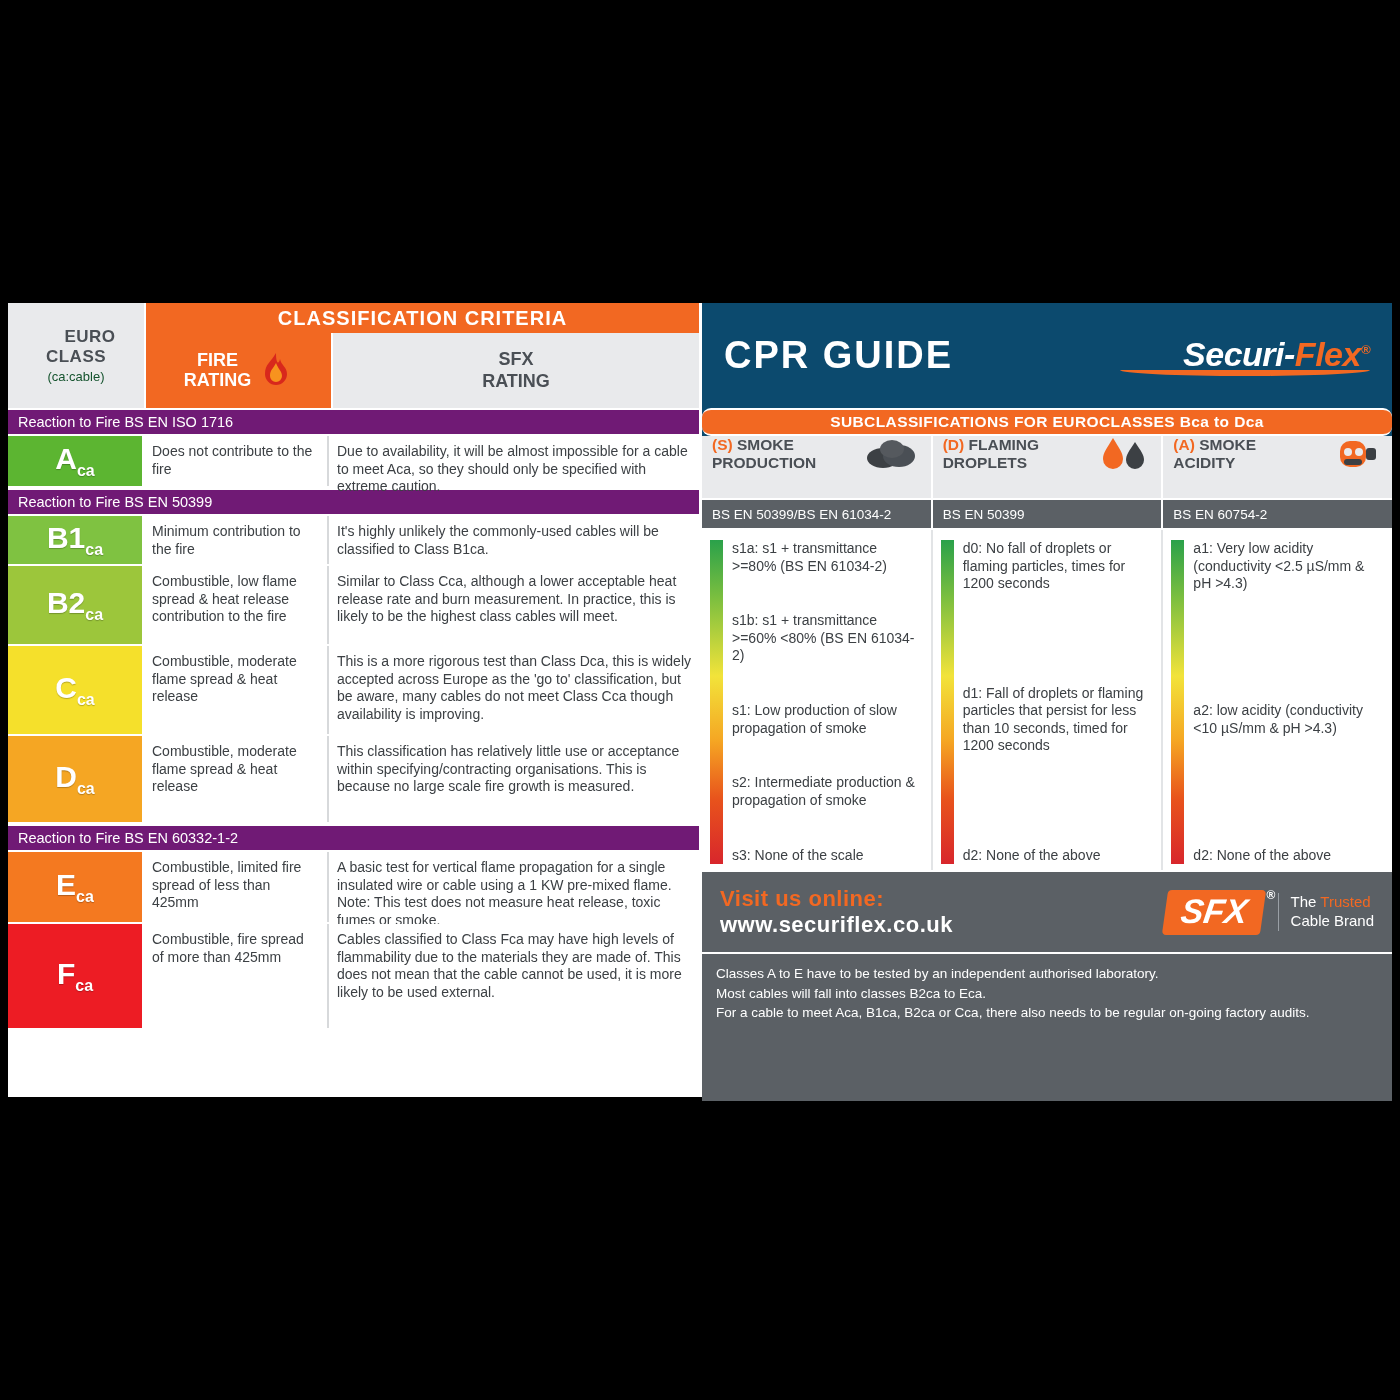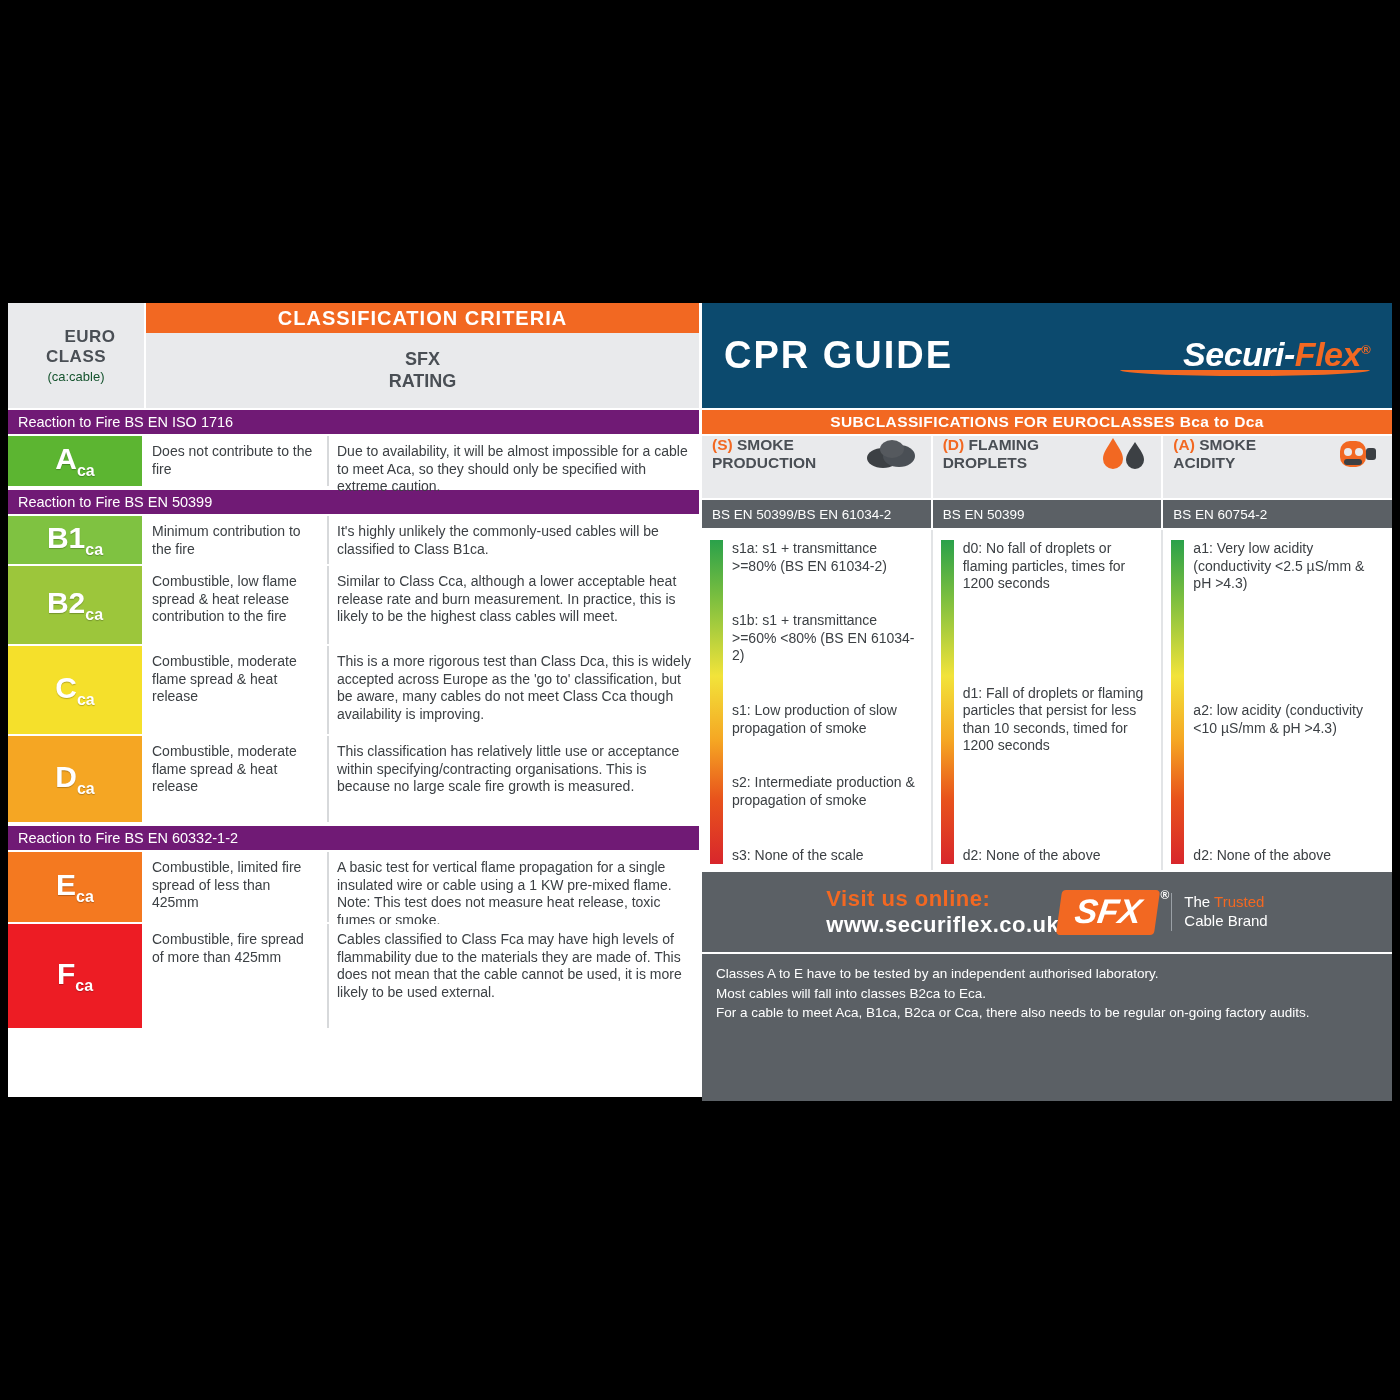--- a/index.html
+++ b/index.html
@@ -34,37 +34,37 @@
   .cdesc{width:185px;background:#fff;color:#3c4044;font-size:14px;line-height:1.25;padding:7px 8px;box-sizing:border-box;border-right:2px solid #d7d9db;}
   .ccom{flex:1;background:#fff;color:#3c4044;font-size:14px;line-height:1.25;padding:7px 8px;box-sizing:border-box;}
 
   
   .rhead{height:105px;display:flex;align-items:center;justify-content:space-between;padding:0 22px;box-sizing:border-box;}
   .cprguide{color:#fff;font-weight:bold;font-size:38px;letter-spacing:2px;}
   .logo{display:flex;flex-direction:column;align-items:flex-end;}
   .logo .brand{font-size:34px;font-weight:bold;font-style:italic;color:#fff;letter-spacing:-.5px;}
   .logo .brand .flex{color:#f26822;}
   .logo .swoosh{width:250px;height:6px;margin-top:-4px;background:linear-gradient(90deg,#f26822,#f26822);border-radius:0 0 50% 50%/0 0 100% 100%;}
-  .subbar{height:28px;background:#f26822;color:#fff;font-weight:bold;font-size:15.5px;display:flex;align-items:center;justify-content:center;letter-spacing:.4px;border-top:2px solid #fff;border-bottom:2px solid #fff;box-sizing:border-box;}
+  .subbar{height:28px;background:#f26822;color:#fff;font-weight:bold;font-size:15.5px;display:flex;align-items:center;justify-content:center;letter-spacing:.4px;border-top:2px solid #fff;border-bottom:2px solid #fff;box-sizing:border-box;border-radius:9px;}
   .subcols{display:flex;height:62px;}
   .subcol{flex:1;background:#e9eaec;display:flex;align-items:flex-start;justify-content:space-between;padding:0 10px;box-sizing:border-box;border-right:2px solid #fff;}
   .subcol:last-child{border-right:none;}
   .subcol .t{font-weight:bold;font-size:15.5px;color:#4a4f55;line-height:1.15;}
   .subcol .t .code{color:#f26822;}
   .stdrow{display:flex;height:28px;border-top:2px solid #fff;border-bottom:2px solid #fff;}
   .stdcell{flex:1;background:#5b6065;color:#fff;font-size:13.5px;display:flex;align-items:center;padding-left:10px;box-sizing:border-box;border-right:2px solid #fff;}
   .stdcell:last-child{border-right:none;}
   .bodycols{display:flex;height:340px;}
   .bodycol{flex:1;background:#fff;display:flex;padding:10px 8px 6px 8px;box-sizing:border-box;border-right:2px solid #e2e4e6;}
   .bodycol:last-child{border-right:none;}
   .gradbar{width:13px;min-width:13px;margin-right:9px;background:linear-gradient(180deg,#2aa14a 0%,#7cbf3f 18%,#f2e33a 42%,#f5a623 62%,#e8531c 80%,#d8262c 100%);}
   .items{flex:1;display:flex;flex-direction:column;justify-content:space-between;font-size:14px;color:#3c4044;line-height:1.25;}
   .items div{padding-right:2px;}
 
-  .visitbar{height:82px;background:#5b6065;display:flex;align-items:center;justify-content:center;padding:0 18px;box-sizing:border-box;border-top:2px solid #fff;}
+  .visitbar{height:82px;background:#5b6065;display:flex;align-items:center;justify-content:space-between;padding:0 18px;box-sizing:border-box;border-top:2px solid #fff;}
   .visit .l1{color:#f26822;font-weight:bold;font-size:22px;letter-spacing:.5px;}
   .visit .l2{color:#fff;font-weight:bold;font-size:22px;letter-spacing:.5px;}
   .sfxlogo{display:flex;align-items:center;gap:14px;}
   .sfxmark{position:relative;background:#f26822;color:#fff;font-weight:bold;font-style:italic;font-size:34px;padding:2px 16px 4px 16px;border-radius:4px;transform:skewX(-8deg);}
   .sfxmark .reg{position:absolute;top:-2px;right:-10px;font-size:12px;font-style:normal;transform:skewX(8deg);}
   .trusted{border-left:1px solid #9aa0a6;padding-left:12px;color:#fff;font-size:15px;line-height:1.25;}
   .trusted .o{color:#f26822;}
   .footnote{background:#5b6065;color:#fff;font-size:13.5px;line-height:1.45;padding:10px 14px;box-sizing:border-box;border-top:2px solid #fff;height:calc(100% - 105px - 28px - 62px - 28px - 340px - 82px);}
   svg{display:block;}
 </style>
@@ -78,20 +78,32 @@
       <div class="left">
         <div class="lhead">
           <div class="euroclass">
             <div class="l1">EURO</div>
             <div class="l2">CLASS</div>
             <div class="l3">(ca:cable)</div>
           </div>
           <div class="crit">
             <div class="critbar">CLASSIFICATION CRITERIA</div>
             <div class="critrow">
+              <div class="firerating">
+                <div class="txt">
+                  <div>FIRE</div>
+                  <div>RATING</div>
+                </div>
+                <span>
+                  <svg width="34" height="40" viewBox="0 0 34 40">
+                    <path d="M17 2 C12 11 6 13 6 23 a11 11 0 0 0 22 0 C28 16 22 14 21 8 C20 13 17 14 17 2 Z" fill="#d8281c"></path>
+                    <path d="M17 12 C14 18 11 19 11 25 a6 6 0 0 0 12 0 C23 20 19 18 17 12 Z" fill="#f7931e"></path>
+                  </svg>
+                </span>
+              </div>
               <div class="sfxcomment">
                 <div>
                   <div>SFX</div>
                   <div>RATING</div>
                 </div>
               </div>
             </div>
           </div>
         </div>
 

